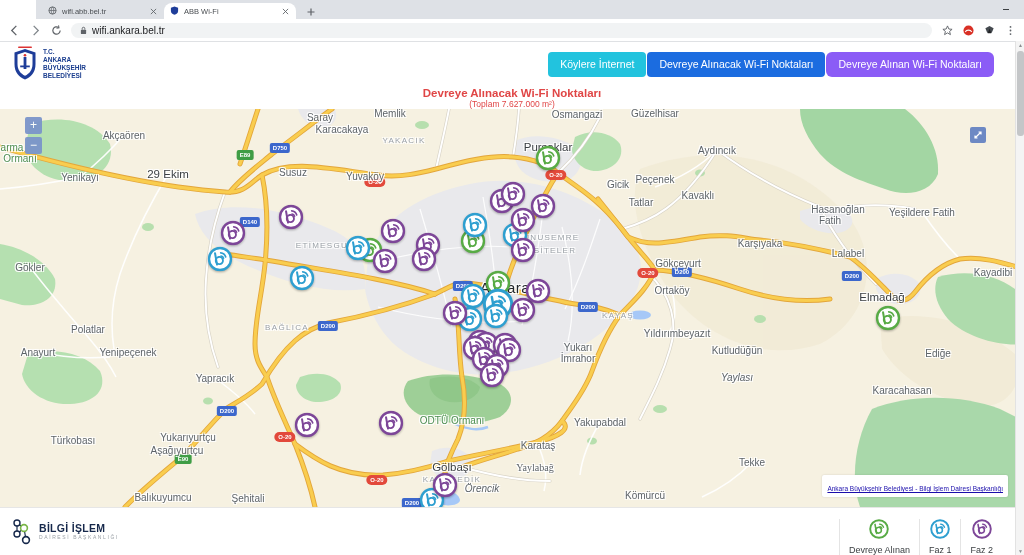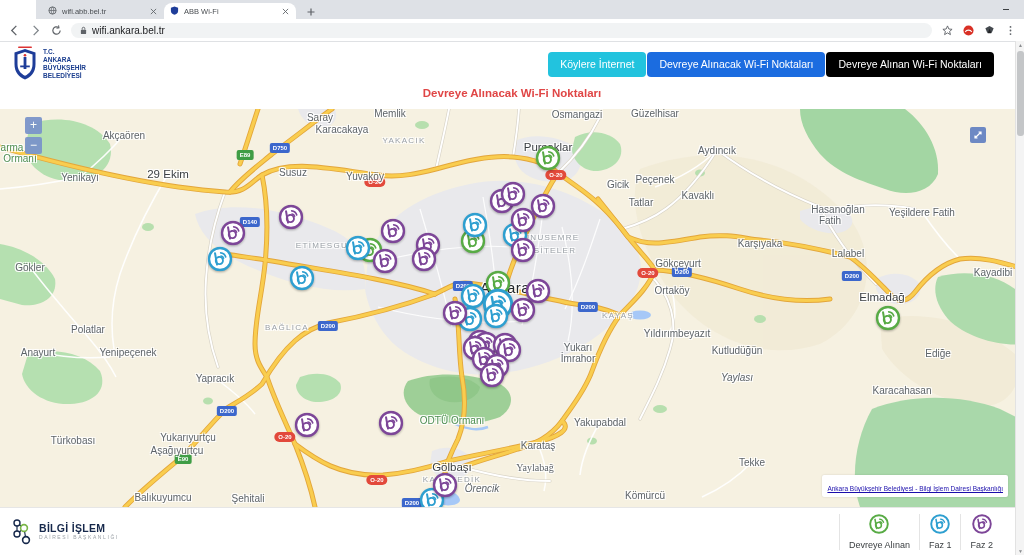--- a/index.html
+++ b/index.html
@@ -20,21 +20,21 @@
   #omnibox .url{font-size:10px;color:#202124;}
   #divider{position:absolute;left:0;top:41px;width:1024px;height:1px;background:#dfe1e4;}
   
   #appheader{position:absolute;left:0;top:42px;width:1024px;height:44px;background:#fff;display:flex;align-items:center;justify-content:space-between;padding:0 12px;box-sizing:border-box;}
   .logo{display:flex;align-items:center;gap:5px;}
   .logo-text{font-size:6.5px;font-weight:bold;color:#1b3e8f;line-height:8px;}
   .hbtns{display:flex;gap:1px;margin-right:18px;}
   .hbtn{height:25px;border:none;border-radius:4px;color:#fff;font-size:10.5px;padding:0 12px;cursor:pointer;font-family:"Liberation Sans",sans-serif;white-space:nowrap;}
   .hbtn.cyan{background:#22c3de;}
   .hbtn.blue{background:#1b6ce0;}
-  .hbtn.green{background:#000000;}
+  .hbtn.green{background:#8b5cf6;border-radius:6px;}
   #banner{position:absolute;left:0;top:86px;width:1024px;height:23px;background:#fff;text-align:center;z-index:5;}
   #banner .t1{font-size:11.5px;font-weight:bold;color:#e04646;line-height:12px;margin-top:1px;}
   #banner .t2{font-size:8.5px;color:#e04646;line-height:10px;}
   
   #map{position:absolute;left:0;top:109px;width:1024px;height:398px;background:#f6f1e1;overflow:hidden;box-shadow:inset 0 5px 6px -4px rgba(0,0,0,.25);}
   #map svg.base{position:absolute;left:0;top:0;}
   .layer{position:absolute;left:0;top:0;width:100%;height:100%;}
   #layer-shields{z-index:2;} #layer-labels{z-index:3;} #layer-markers{z-index:4;}
   .lbl{position:absolute;transform:translate(-50%,-50%);white-space:nowrap;font-size:10px;color:#5d6368;
        text-shadow:-1px -1px 0 #fff,1px -1px 0 #fff,-1px 1px 0 #fff,1px 1px 0 #fff,0 0 2px #fff;}
@@ -49,21 +49,21 @@
   .marker{position:absolute;transform:translate(-50%,-50%);cursor:pointer;filter:drop-shadow(0 1px 1px rgba(0,0,0,.3));}
   .mapbtn{position:absolute;width:17px;height:17px;background:#7b95ca;color:#fff;font-size:12px;line-height:16px;text-align:center;border-radius:2px;z-index:6;cursor:pointer;opacity:.95;}
   #fsbtn{position:absolute;left:970px;top:18px;width:16px;height:16px;background:#6d89c4;border-radius:2px;z-index:6;cursor:pointer;display:flex;align-items:center;justify-content:center;}
   #attrib{position:absolute;right:16px;bottom:10px;background:#fff;border-radius:2px;padding:2px 5px;z-index:6;box-shadow:0 0 2px rgba(0,0,0,.15);}
   #attrib a{font-size:6.5px;color:#1a0dab;text-decoration:underline;white-space:nowrap;}
   
   #footer{position:absolute;left:0;top:507px;width:1024px;height:48px;background:#fff;border-top:1px solid #e6e6e6;display:flex;align-items:center;justify-content:space-between;padding:0 10px;box-sizing:border-box;z-index:7;}
   .brand{display:flex;align-items:center;gap:5px;}
   .brand-l1{font-size:10.5px;font-weight:bold;color:#16284b;letter-spacing:.3px;line-height:11px;}
   .brand-l2{font-size:5px;color:#9aa0a6;letter-spacing:1.6px;line-height:7px;}
-  #legend{display:flex;align-items:center;height:100%;margin-right:12px;}
+  #legend{display:flex;align-items:flex-end;height:100%;margin-right:12px;}
   .legend-item{display:flex;flex-direction:column;align-items:center;justify-content:center;padding:0 9px;border-left:1px solid #e4e4e4;cursor:pointer;}
   .legend-item .lab{font-size:9px;color:#3c4043;margin-top:2px;white-space:nowrap;}
   
   #scrollbar{position:absolute;right:0;top:41px;width:9px;height:514px;background:#f4f4f4;border-left:1px solid #e2e2e2;z-index:50;box-sizing:border-box;}
   #sb-thumb{position:absolute;left:1px;top:10px;width:7px;height:85px;background:#c4c6c8;border-radius:3px;cursor:pointer;}
   .sb-arrow{position:absolute;left:0;width:9px;height:8px;color:#8a8d90;font-size:5px;text-align:center;line-height:8px;}
 </style>
 </head>
 <body>
 
@@ -181,20 +181,21 @@
     </div>
     <div class="hbtns">
       <button class="hbtn cyan">Köylere İnternet</button>
       <button class="hbtn blue">Devreye Alınacak Wi-Fi Noktaları</button>
       <button class="hbtn green">Devreye Alınan Wi-Fi Noktaları</button>
     </div>
   </div>
 
   <div id="banner">
     <div class="t1">Devreye Alınacak Wi-Fi Noktaları</div>
+    <div class="t2">(Toplam 7.627.000 m²)</div>
   </div>
 
   <div id="map">
     <svg class="base" width="1024" height="398" viewBox="0 0 1024 398">
       <rect width="1024" height="398" fill="#f6f1e1"></rect>
       <g opacity=".55" fill="#efe7cf">
         <path d="M640,60 C720,30 800,50 850,110 C880,150 870,210 820,235 C760,255 700,225 668,180 C645,145 625,95 640,60 Z"></path>
         <path d="M880,210 C930,200 980,215 1015,245 C1024,255 1020,295 985,297 C940,295 900,270 882,240 Z"></path>
       </g>
       <g fill="#e9e9ec">

